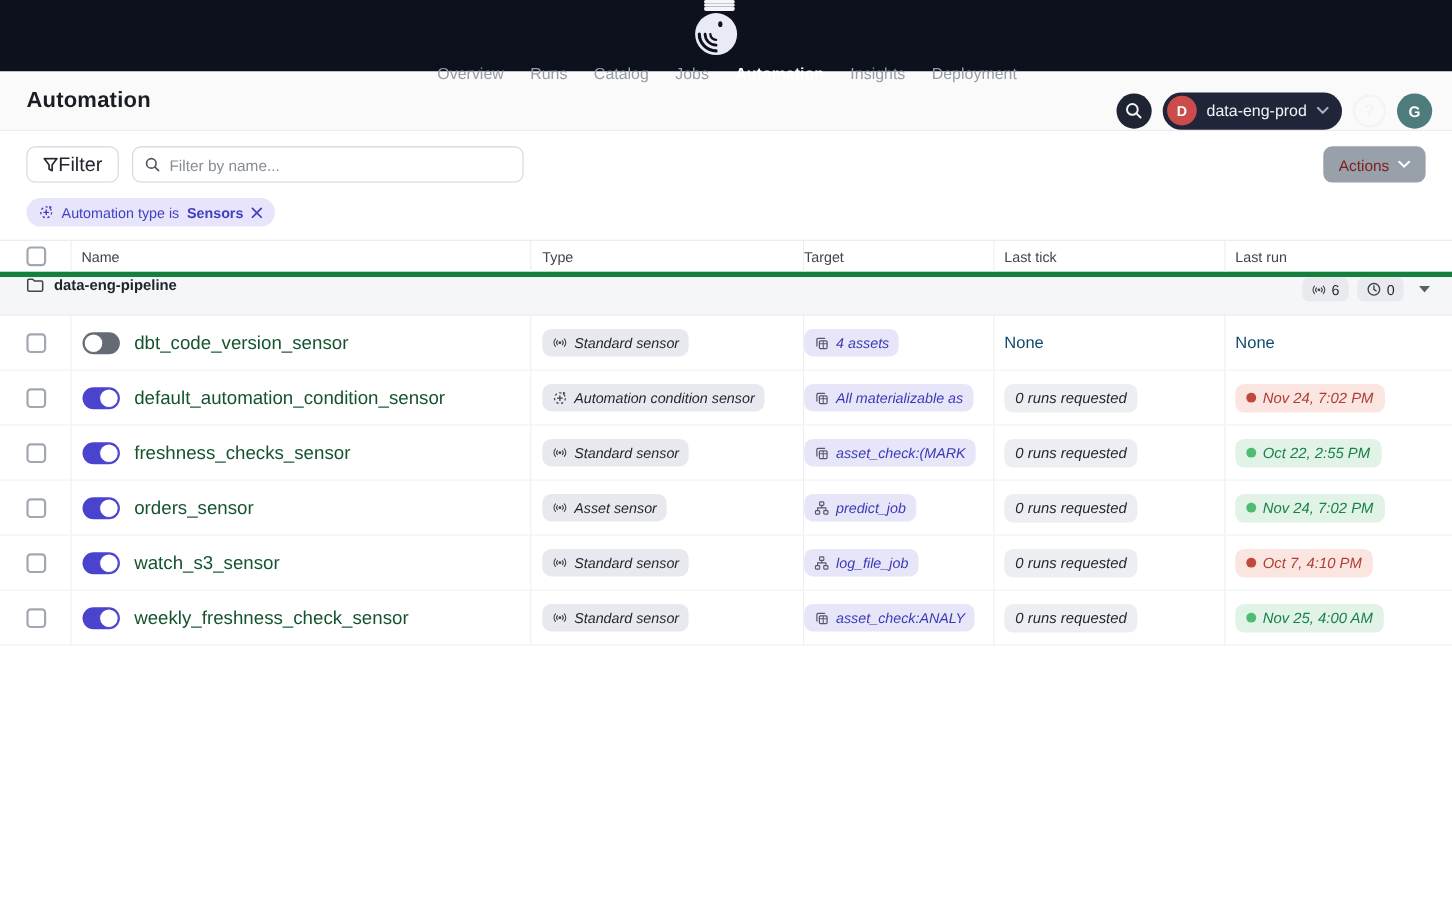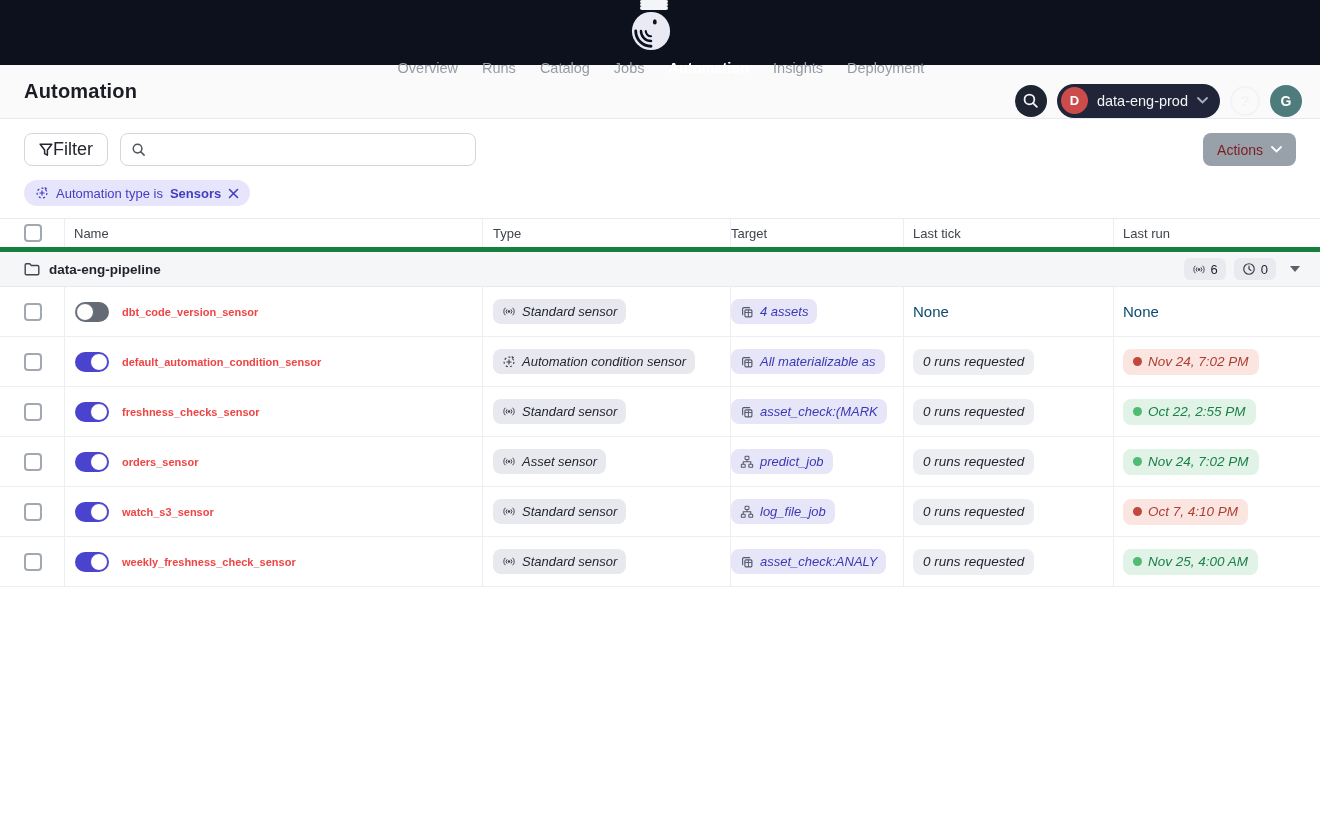--- a/index.html
+++ b/index.html
@@ -45,31 +45,31 @@
   .cell:first-child { border-left:none; }
   .col-check { width:64px; justify-content:flex-start; padding-left:24px; flex:none; }
   .col-name  { width:418px; padding-left:9px; flex:none; }
   .col-type  { width:248px; padding-left:10px; flex:none; }
   .col-target{ width:173px; padding-left:0; flex:none; }
   .col-tick  { width:210px; padding-left:9px; flex:none; }
   .col-run   { flex:1; padding-left:9px; }
   .thead { height:33px; border-bottom:5px solid #15803d; background:#fff; }
   .thead .cell { font-size:13px; color:#3f444d; }
   .checkbox { width:18px; height:18px; border:2px solid #a2a8b1; border-radius:4px; background:#fff; cursor:pointer; flex:none; }
-  .group-row { height:35px; background:#f5f6f8; border-bottom:1px solid #e8e9ec; display:flex; align-items:center; padding:0 20px 0 24px; }
+  .group-row { height:35px; background:#f5f6f8; border-bottom:1px solid #e8e9ec; display:flex; align-items:flex-start; padding:0 20px 0 24px; }
   .group-name { font-size:13.5px; font-weight:700; color:#1e222a; margin-left:9px; }
   .group-right { margin-left:auto; display:flex; align-items:center; gap:8px; }
   .gbadge { display:inline-flex; align-items:center; gap:5px; height:22px; padding:0 8px; background:#e9eaef; border-radius:6px; font-size:13px; color:#23262e; }
   .caret-down { width:0; height:0; border-left:5px solid transparent; border-right:5px solid transparent; border-top:6px solid #5a606a; margin-left:6px; cursor:pointer; }
   .drow { height:50px; border-bottom:1px solid #eceef1; background:#fff; }
   .toggle { width:34px; height:20px; border-radius:10px; position:relative; cursor:pointer; flex:none; margin:0 13px 0 1px; }
   .toggle .knob { position:absolute; top:1px; width:18px; height:18px; border-radius:50%; background:#fff; }
   .toggle.on { background:#4a43ce; } .toggle.on .knob { right:1px; border:1.5px solid #4a43ce; }
   .toggle.off { background:#646b74; } .toggle.off .knob { left:1px; border:1.5px solid #646b74; }
-  .sensor-link { font-size:11px; color:#ef4444; text-decoration:none; cursor:pointer; white-space:nowrap;font-weight:bold; }
+  .sensor-link { font-size:17px; color:#14532d; text-decoration:none; cursor:pointer; white-space:nowrap; }
   .pill { display:inline-flex; align-items:center; gap:6px; height:25px; padding:0 9px; border-radius:8px; font-size:13px; white-space:nowrap; flex:none;font-style:italic; }
   .pill-type { background:#e8e9ee; color:#1f232b; }
   .pill-type .ic { color:#3c414b; }
   .pill-target { background:#e7e6f9; color:#3b38b5; cursor:pointer; }
   .pill-target .ic { color:#555a6a; }
   .pill-tick { background:#edeef2; color:#23262e; font-size:13.5px; padding:0 10px; height:26px; }
   .pill-run { font-size:13.5px; padding:0 10px; height:26px; cursor:pointer; }
   .dot { width:9px; height:9px; border-radius:50%; flex:none; }
   .plain-none { font-size:15px; color:#0c4a6e; }
   .ic { display:inline-flex; align-items:center; justify-content:center; }
@@ -136,20 +136,21 @@
     </span>
     <span>Filter</span>
   </button>
   <div class="search-box">
     <span class="ic">
       <svg width="15" height="15" viewBox="0 0 16 16">
           <circle cx="7" cy="7" r="4.6" stroke="#50555e" stroke-width="1.6" fill="none"></circle>
           <path d="M10.4 10.4L14 14" stroke="#50555e" stroke-width="1.6" stroke-linecap="round"></path>
         </svg>
     </span>
+    <input type="text" placeholder="Filter by name..." style="">
   </div>
   <button class="btn-actions">
     <span>Actions</span>
     <span class="ic">
       <svg width="11" height="7" viewBox="0 0 11 7">
           <path d="M1 1l4.5 4.5L10 1" stroke="#ffffff" stroke-width="1.8" fill="none" stroke-linecap="round"></path>
         </svg>
     </span>
   </button>
 </div>

